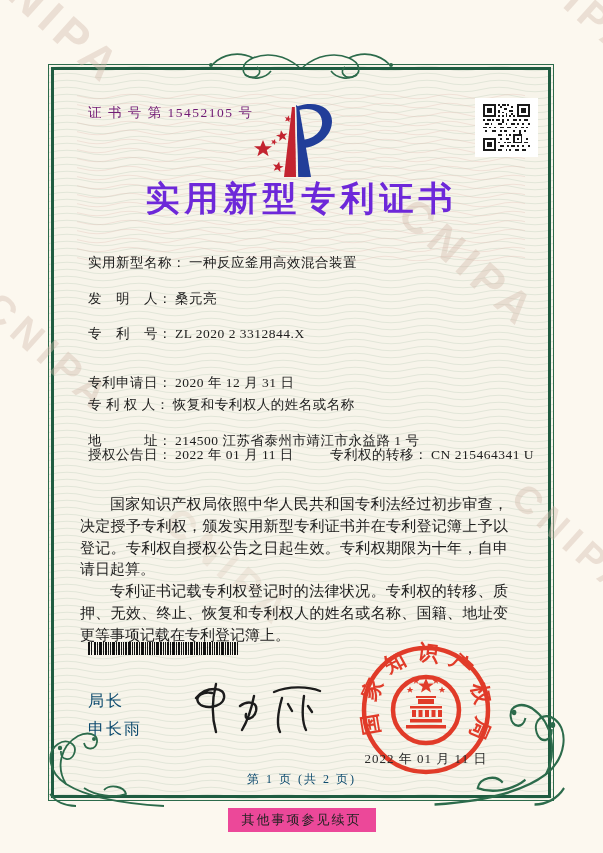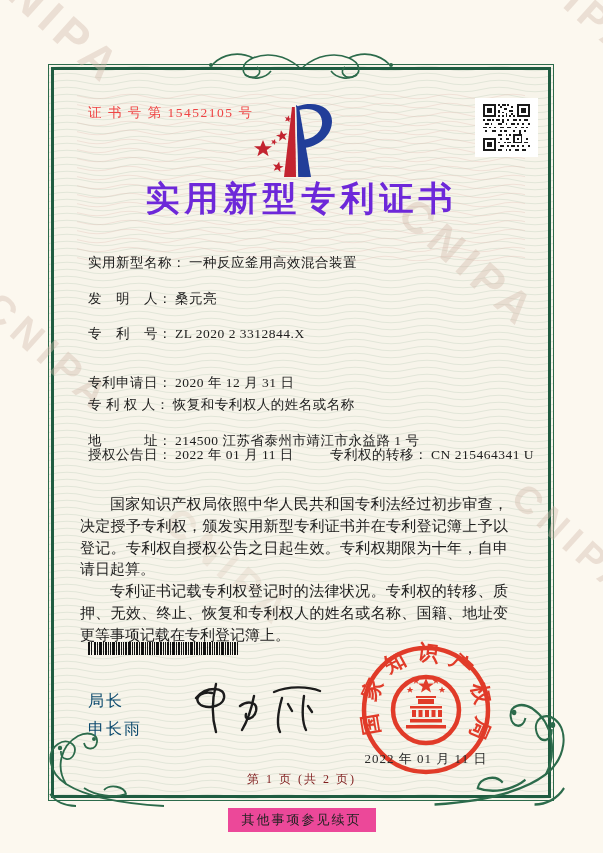--- a/index.html
+++ b/index.html
@@ -36,21 +36,21 @@
   }
   .guilloche{position:absolute;left:0;top:0;width:100%;height:100%;}
 
   .orn{position:absolute;z-index:2;pointer-events:none;}
   .orn-top{left:206px;top:48px;}
   .orn-bl{left:36px;top:724px;}
   .orn-br{left:430px;top:692px;}
 
   
   .content{position:absolute;z-index:3;left:0;top:0;width:603px;height:853px;}
-  .cert-no{position:absolute;left:88px;top:104px;font-size:13.5px;letter-spacing:1.5px;color:#ef4444;}
+  .cert-no{position:absolute;left:88px;top:104px;font-size:13.5px;letter-spacing:1.5px;color:#701a75;}
   .logo{position:absolute;left:249px;top:99px;}
   .qr-box{position:absolute;left:475px;top:98px;width:63px;height:59px;background:#ffffff;
           display:flex;align-items:center;justify-content:center;}
   .title{position:absolute;left:0;top:176px;width:603px;text-align:center;
          font-size:34px;font-weight:600;letter-spacing:5px;color:#6d28d9;}
   .frow{position:absolute;left:88px;font-size:13.5px;color:#1c1c1c;letter-spacing:.5px;white-space:nowrap;}
   .frow .val{margin-left:3px;}
   .r0{top:254px;} .r1{top:290px;} .r2{top:325px;} .r3{top:374px;} .r4{top:396px;} .r5{top:432px;}
   .grant{top:446px;}
   .grant .g2{position:absolute;left:242px;top:0;white-space:nowrap;}
@@ -59,21 +59,21 @@
   .legal p{margin:0;text-indent:2em;}
   .barcode{position:absolute;left:88px;top:642px;}
   .director{position:absolute;left:88px;top:691px;font-family:"Liberation Sans", sans-serif;
             font-weight:400;font-size:16px;color:#0c4a6e;letter-spacing:2px;}
   .director div{margin-bottom:7px;}
   .signature{position:absolute;left:182px;top:678px;}
   .seal{position:absolute;left:352px;top:636px;opacity:.95;}
   .seal-date{position:absolute;left:352px;top:750px;width:148px;text-align:center;
              font-size:13px;letter-spacing:1px;color:#2a2a2a;}
   .page-num{position:absolute;left:0;top:771px;width:603px;text-align:center;
-            font-size:12px;letter-spacing:2px;color:#7f1d1d;}
+            font-size:12px;letter-spacing:2px;color:#0c4a6e;}
   .cont-note{position:absolute;left:50%;transform:translateX(-50%);top:808px;
              background:#ec4899;padding:3px 14px;font-size:13px;letter-spacing:2px;color:#222;}
 </style>
 </head>
 <body>
 
 <div class="page">
 
   <span class="wm wm1">CNIPA</span>
   <span class="wm wm2">CNIPA</span>

